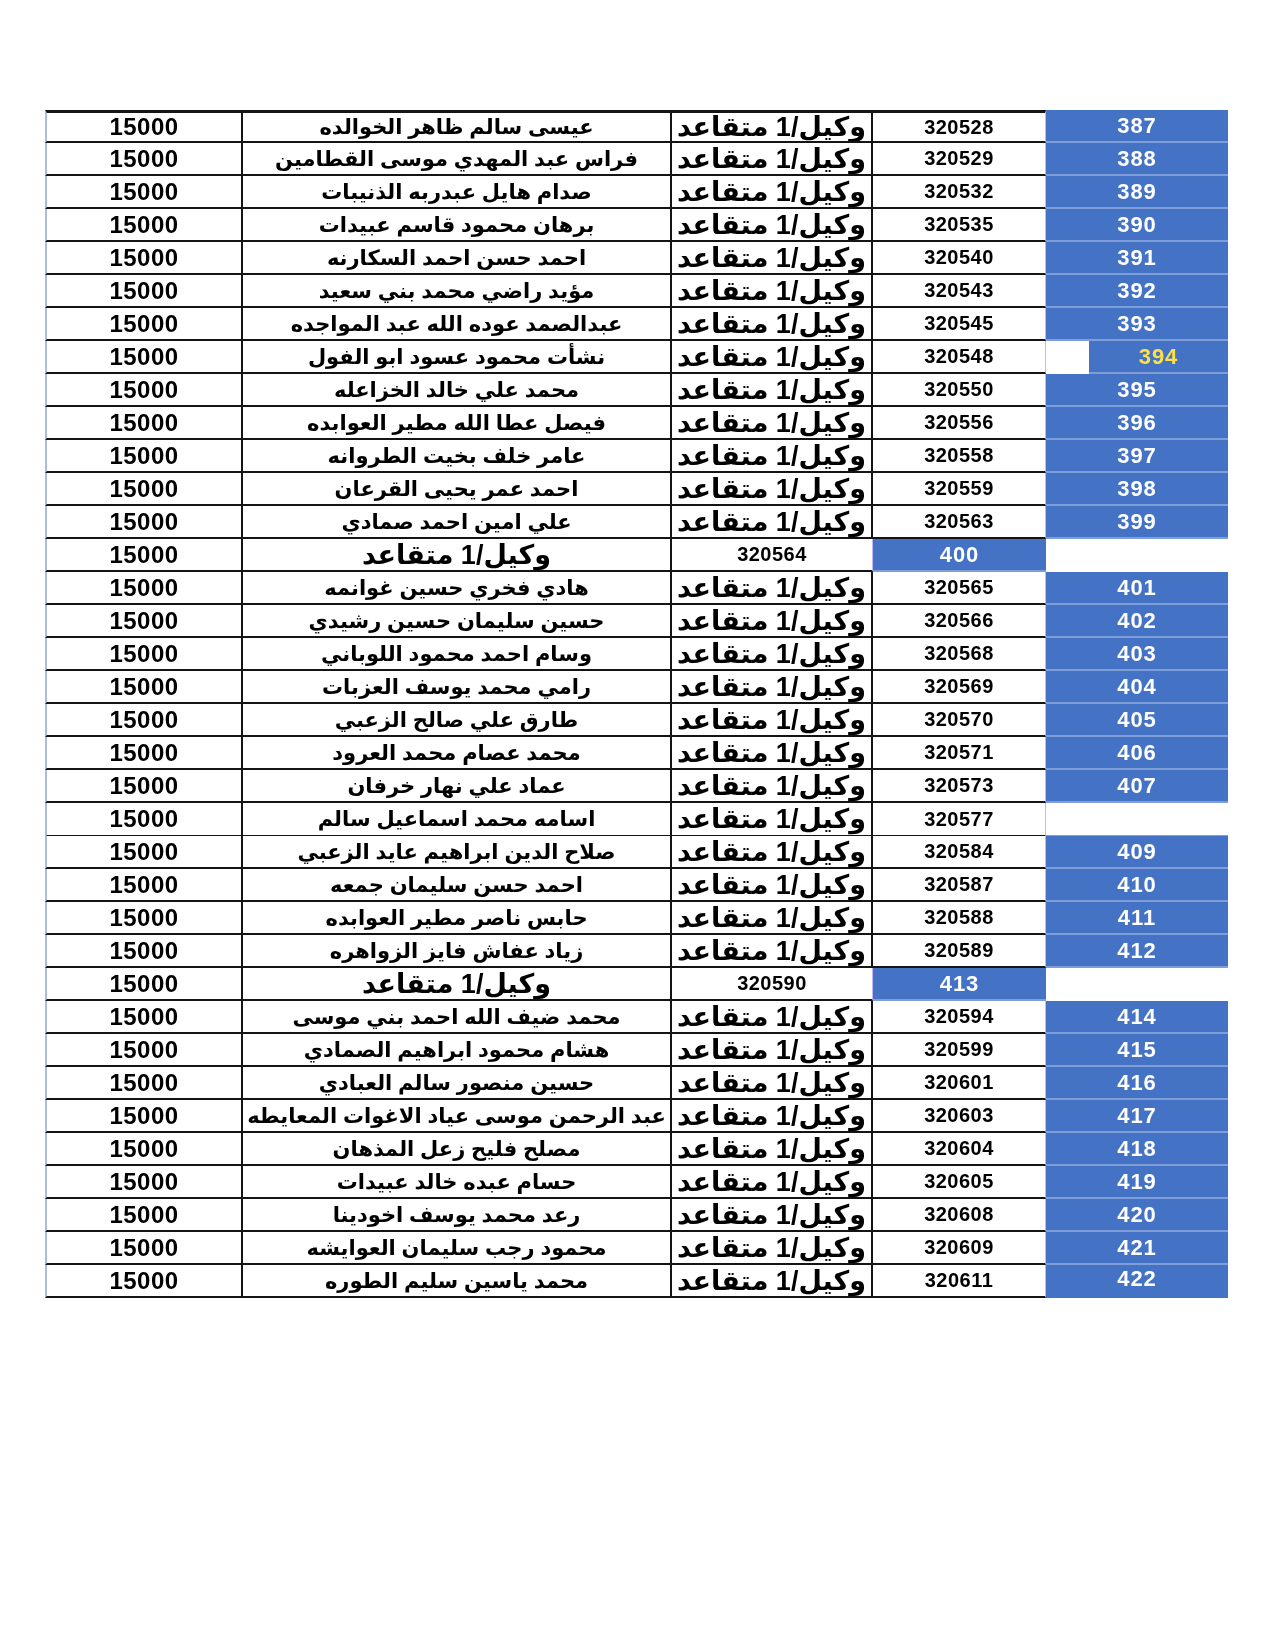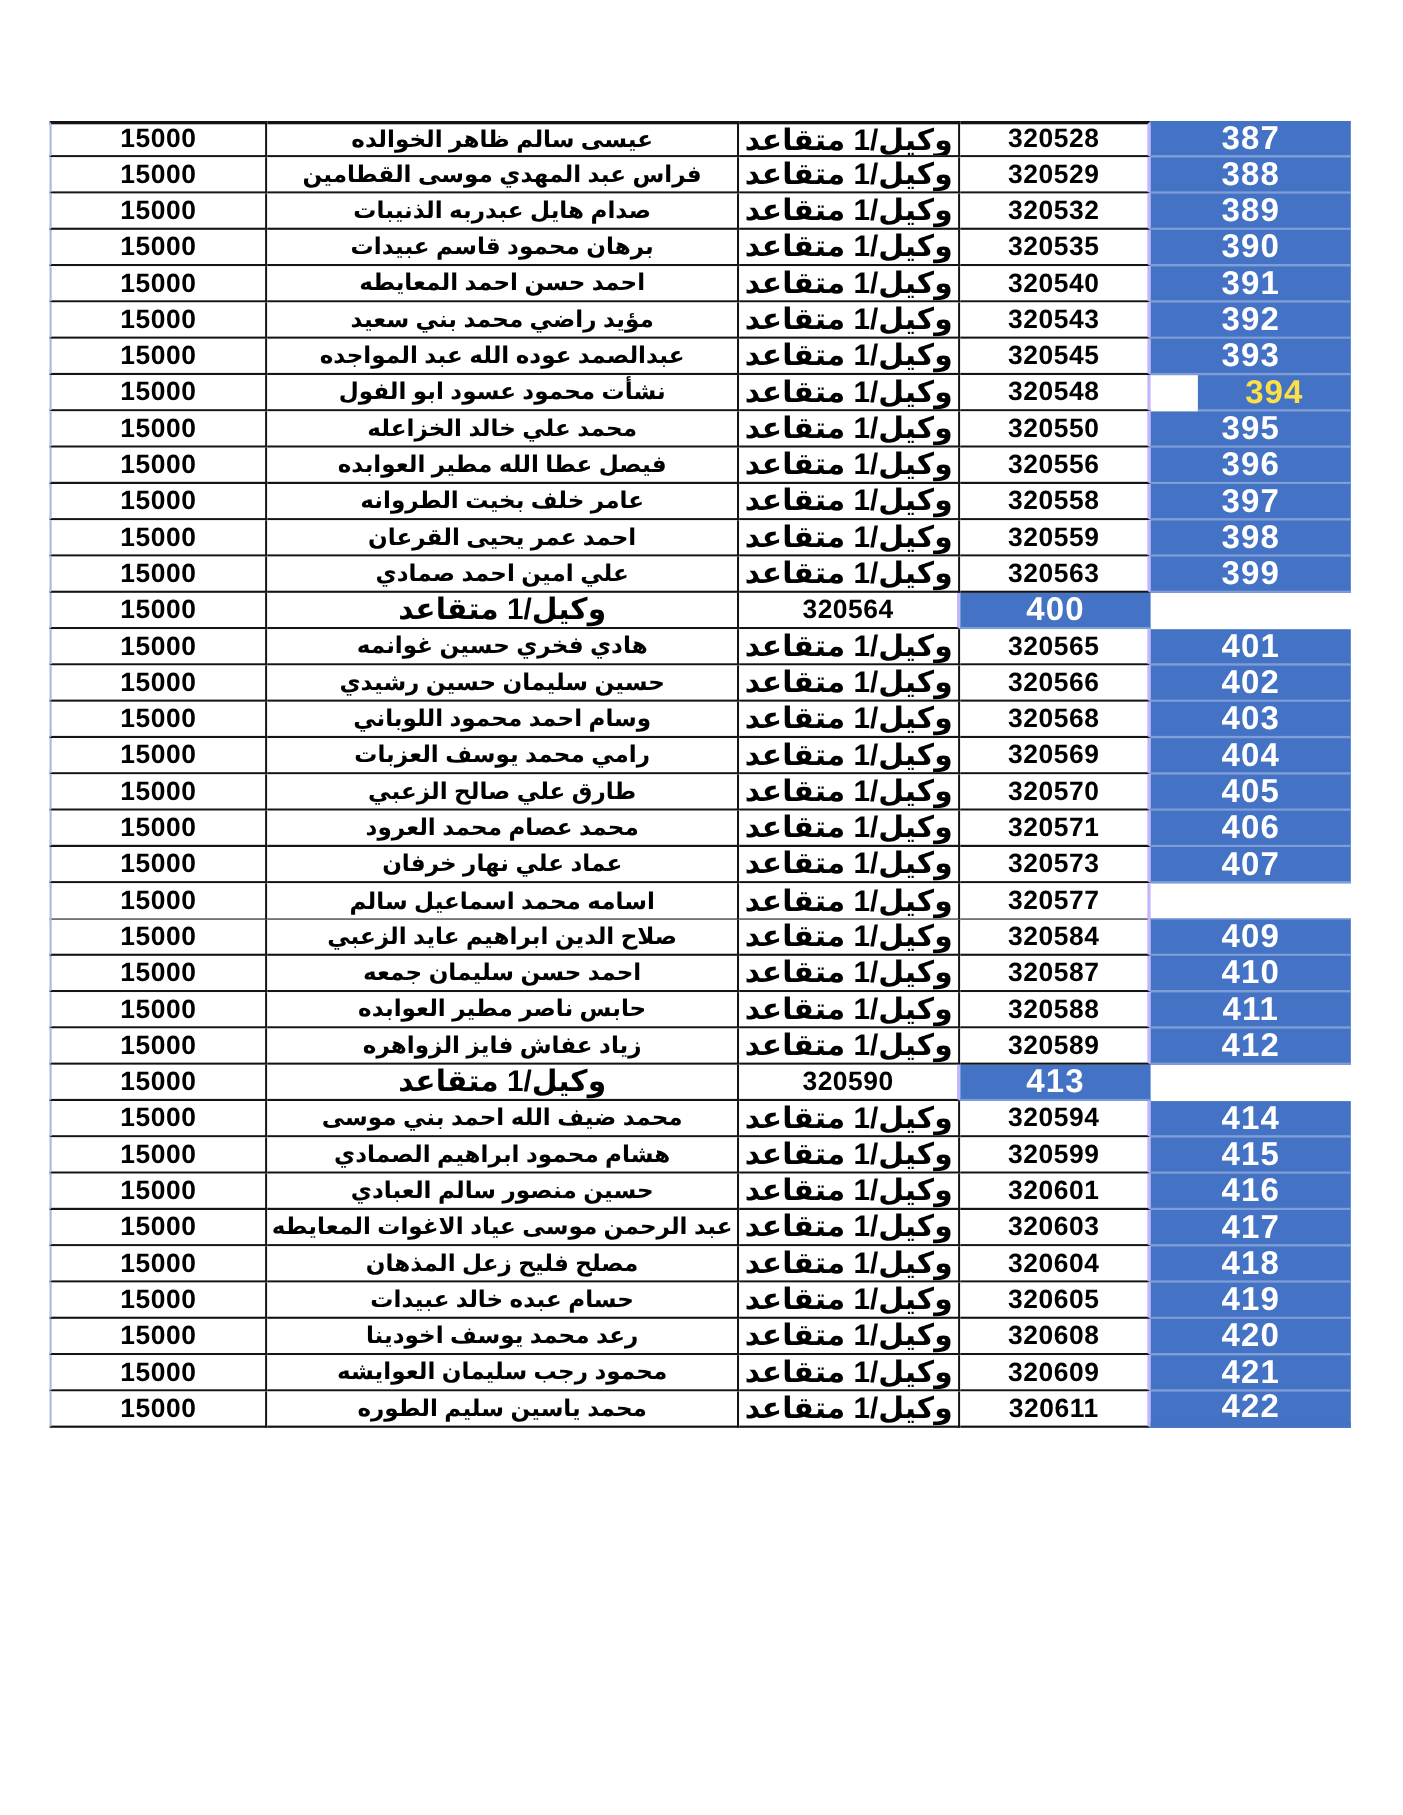--- a/index.html
+++ b/index.html
@@ -54,29 +54,29 @@
     border-right: 2px solid #141414;
     font-size: 21px;
     direction: rtl;
   }
   .c-rank {
     border-right: 2px solid #141414;
     font-size: 27px;
     direction: rtl;
   }
   .c-id {
-    border-right: 3px solid #c4b5fd;
-    font-size: 24px;
+    border-right: 1px solid #c4b5fd;
+    font-size: 20px;
     letter-spacing: 0.5px;
     text-align: center;
   }
   
   .c-serial {
     color: #ffffff;
-    font-size: 30px;
+    font-size: 22px;
     font-weight: bold;
     letter-spacing: 1px;
     border-bottom: 2px solid #7f9ed8;
   }
   .t-row:last-child .c-serial { border-bottom: 5px solid; }
 </style>
 </head>
 <body>
 
 <div class="page">
@@ -108,21 +108,21 @@
   <div class="t-row">
     <div class="cell c-amount">15000</div>
     <div class="cell c-name">برهان محمود قاسم عبيدات</div>
     <div class="cell c-rank">وكيل/1 متقاعد</div>
     <div class="cell c-id">320535</div>
     <div class="cell c-serial" style="background: rgb(68, 114, 196); color: rgb(255, 255, 255); border-bottom-color: rgb(127, 158, 216);">390</div>
   </div>
 
   <div class="t-row">
     <div class="cell c-amount">15000</div>
-    <div class="cell c-name">احمد حسن احمد المعايطه</div>
+    <div class="cell c-name">احمد حسن احمد السكارنه</div>
     <div class="cell c-rank">وكيل/1 متقاعد</div>
     <div class="cell c-id">320540</div>
     <div class="cell c-serial" style="background: rgb(68, 114, 196); color: rgb(255, 255, 255); border-bottom-color: rgb(127, 158, 216);">391</div>
   </div>
 
   <div class="t-row">
     <div class="cell c-amount">15000</div>
     <div class="cell c-name">مؤيد راضي محمد بني سعيد</div>
     <div class="cell c-rank">وكيل/1 متقاعد</div>
     <div class="cell c-id">320543</div>

